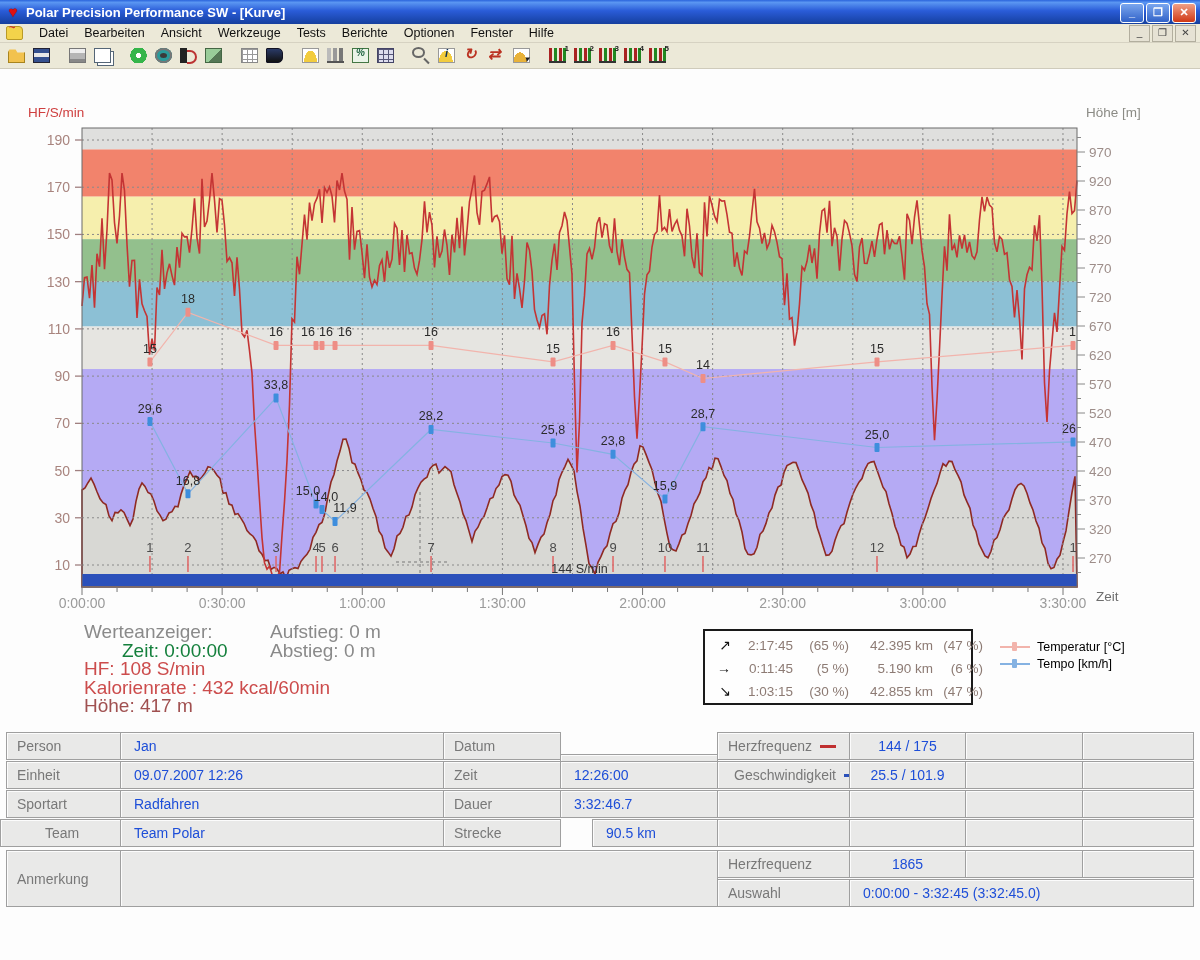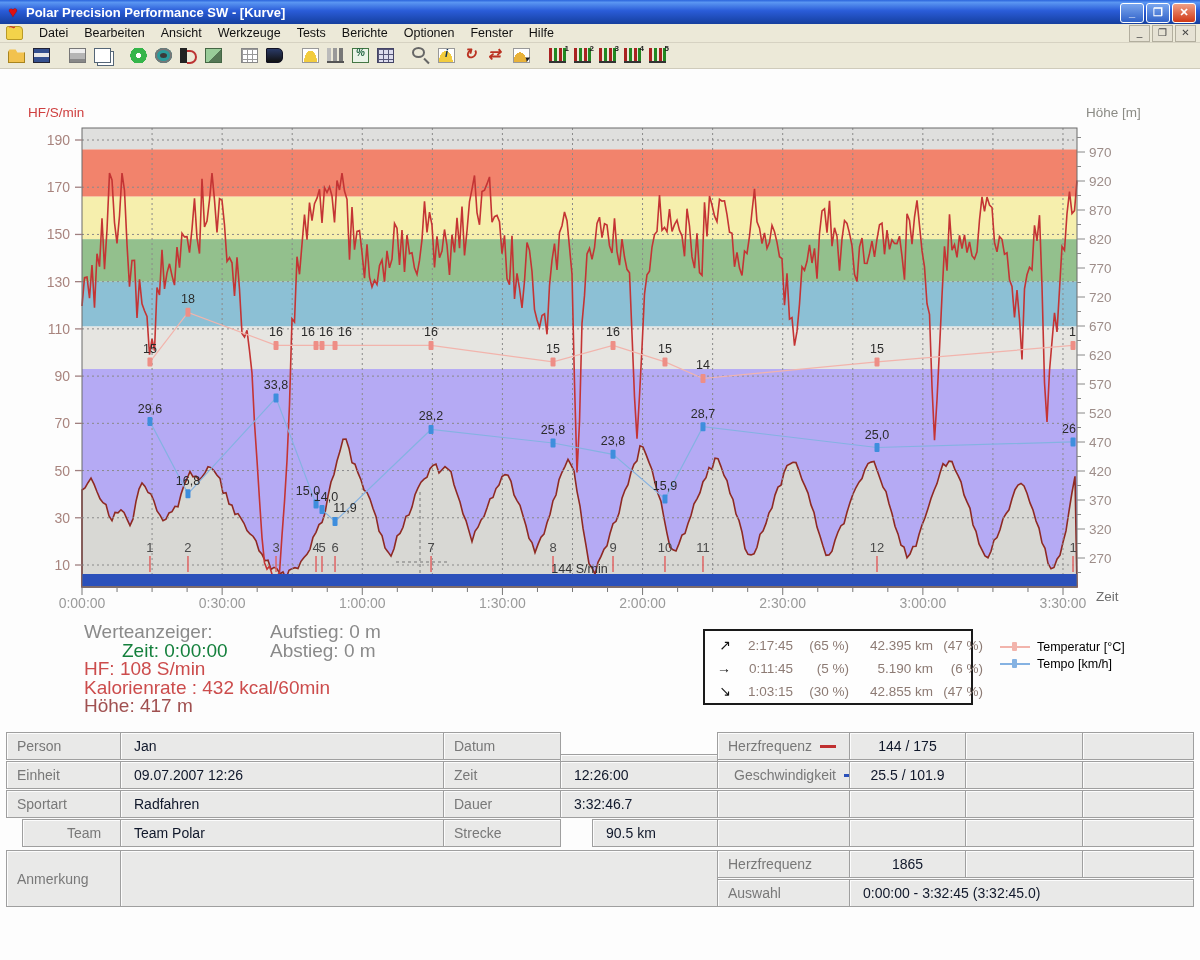--- a/index.html
+++ b/index.html
@@ -63,21 +63,21 @@
   .lrow .arr{color:#111;font-size:14px;}
   .lrow span{text-align:right;}
   #series-legend{position:absolute;left:1000px;top:638px;font-size:12.5px;color:#000;}
   .slrow{display:flex;align-items:center;height:17px;}
   .slmark{position:relative;width:30px;height:2px;margin-right:7px;}
   .slmark::after{content:"";position:absolute;left:12px;top:-4px;width:5px;height:9px;border-radius:1px;background:inherit;}
   
   .cell{position:absolute;background:#e9e9e8;border:1px solid #9f9f9f;box-sizing:border-box;
     box-shadow:inset 1px 1px 0 rgba(255,255,255,.85);display:flex;align-items:center;font-size:14px;overflow:hidden;}
   .cell.lbl{color:#787878;padding-left:10px;}
-  .cell.val{color:#0f172a;padding-left:13px;}
+  .cell.val{color:#1d4ed8;padding-left:13px;}
   .cell.ctr{justify-content:center;padding-left:0;}
   .dash{width:16px;height:3px;margin-left:8px;}
 </style>
 </head>
 <body>
 
 <div id="app">
 
   <div id="titlebar">
     <div id="app-heart">♥</div>
@@ -507,21 +507,21 @@
       </div>
       <div class="cell val" style="left: 120px; top: 790px; width: 324px; height: 28px;">
         <span>Radfahren</span>
       </div>
       <div class="cell lbl" style="left: 443px; top: 790px; width: 118px; height: 28px;">
         <span>Dauer</span>
       </div>
       <div class="cell val" style="left: 560px; top: 790px; width: 158px; height: 28px;">
         <span>3:32:46.7</span>
       </div>
-      <div class="cell lbl" style="left: 22px; top: 819px; width: 131px; height: 28px; padding-left: 44px;">
+      <div class="cell lbl" style="left: 0; top: 819px; width: 131px; height: 28px; padding-left: 44px;">
         <span>Team</span>
       </div>
       <div class="cell val" style="left: 120px; top: 819px; width: 324px; height: 28px;">
         <span>Team Polar</span>
       </div>
       <div class="cell lbl" style="left: 443px; top: 819px; width: 118px; height: 28px;">
         <span>Strecke</span>
       </div>
       <div class="cell val" style="left: 592px; top: 819px; width: 158px; height: 28px;">
         <span>90.5 km</span>

